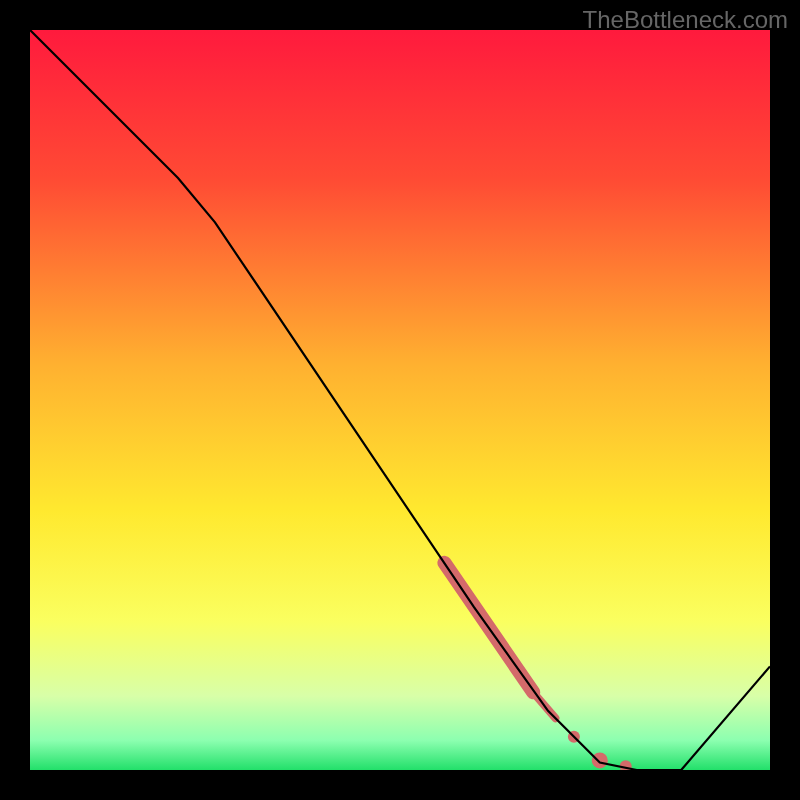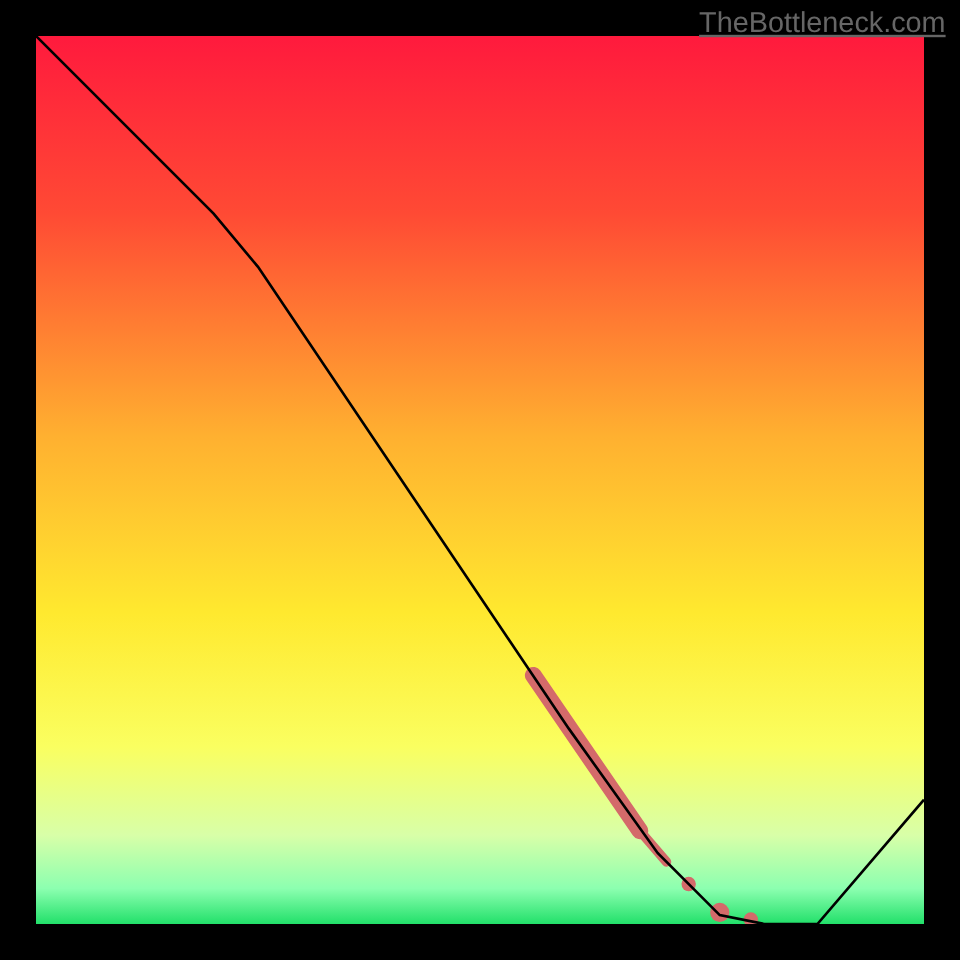--- a/index.html
+++ b/index.html
@@ -19,21 +19,20 @@
     height: 740px;
     box-sizing: border-box;
   }
   .watermark {
     position: absolute;
     top: 6px;
     right: 12px;
     color: #666;
     font-size: 24px;
     z-index: 50;
-    text-decoration: underline;
   }
   svg { display:block; }
 </style>
 </head>
 <body>
 
 <div class="watermark">TheBottleneck.com</div>
 
 <div class="frame">
   <svg id="chart-svg" width="740" height="740" viewBox="0 0 740 740">

